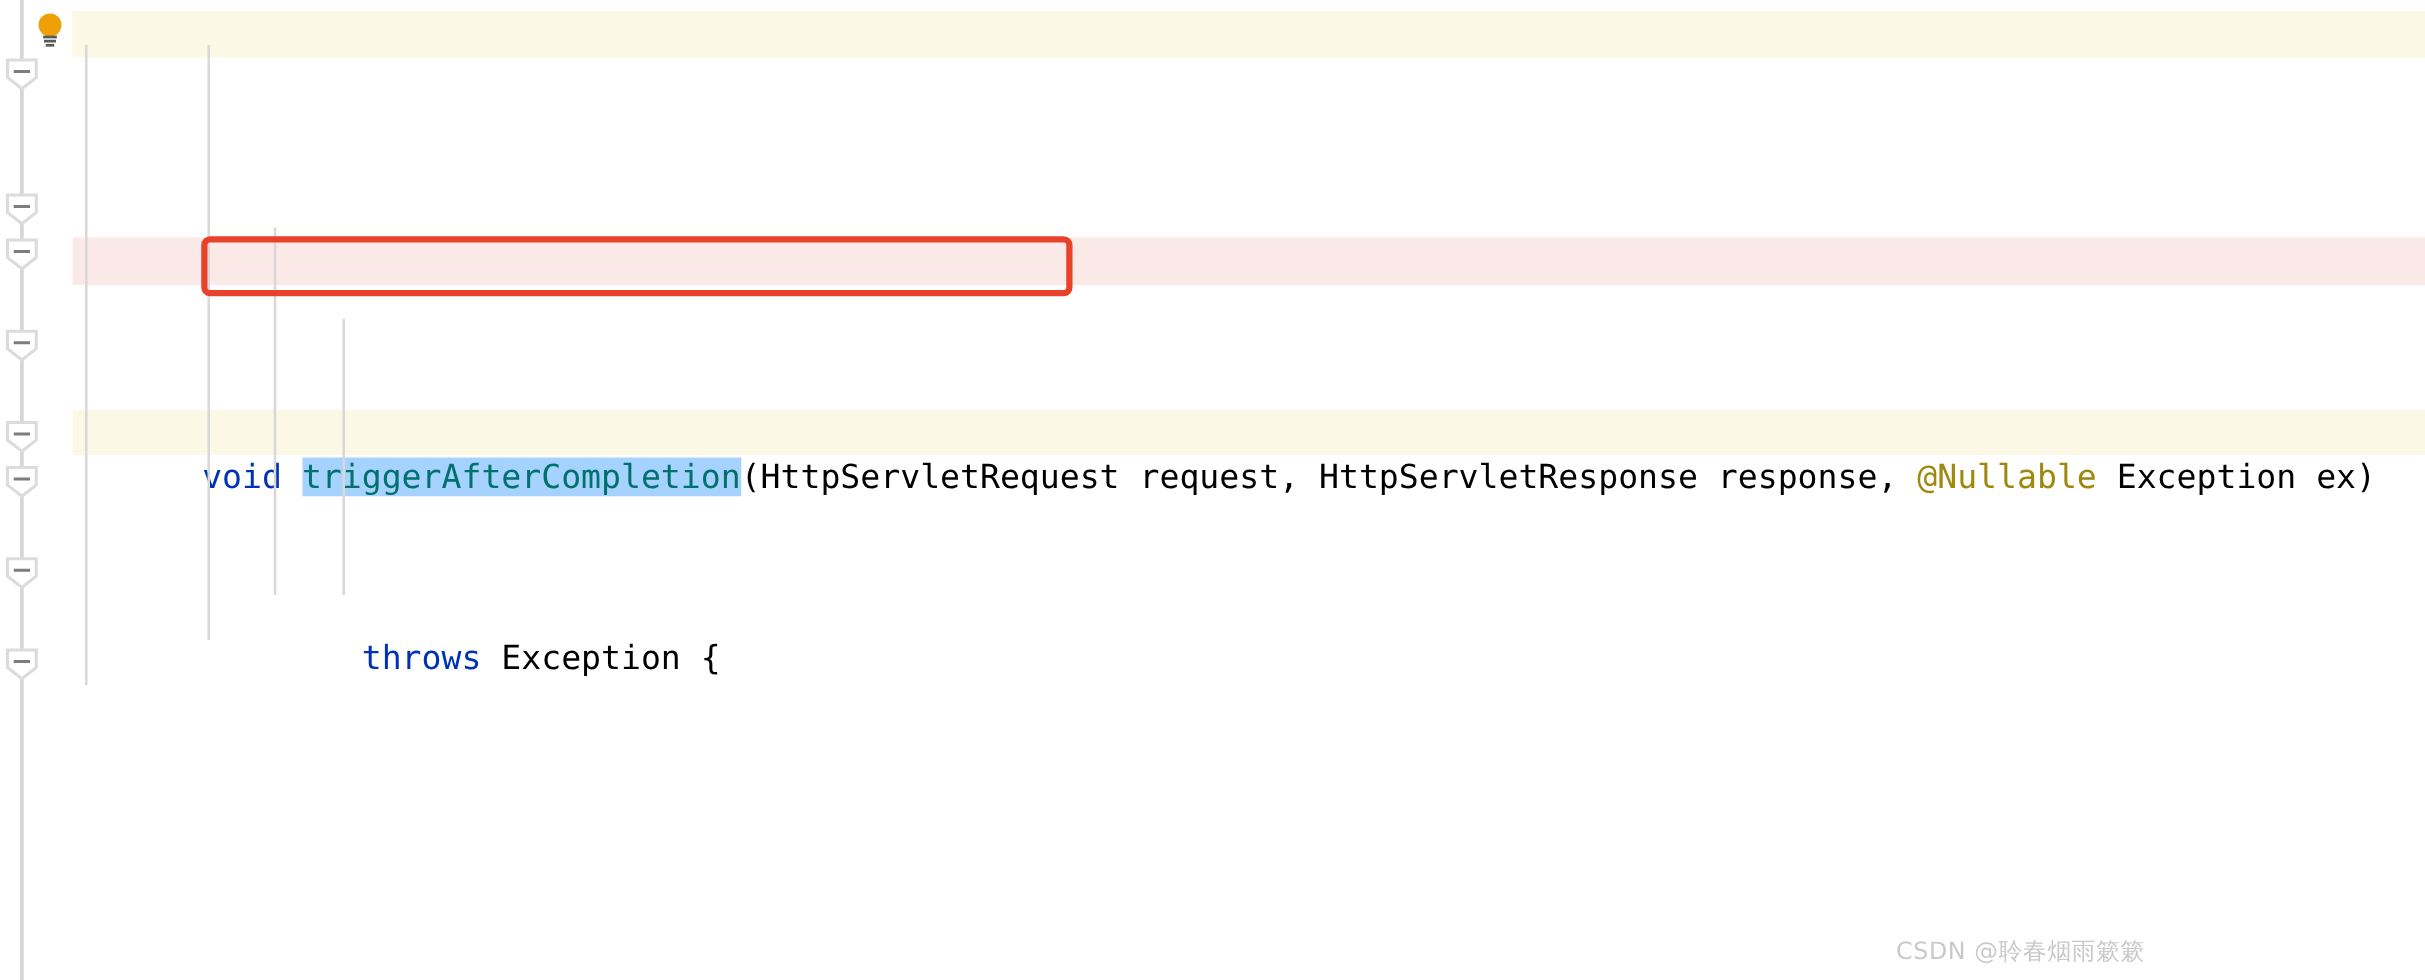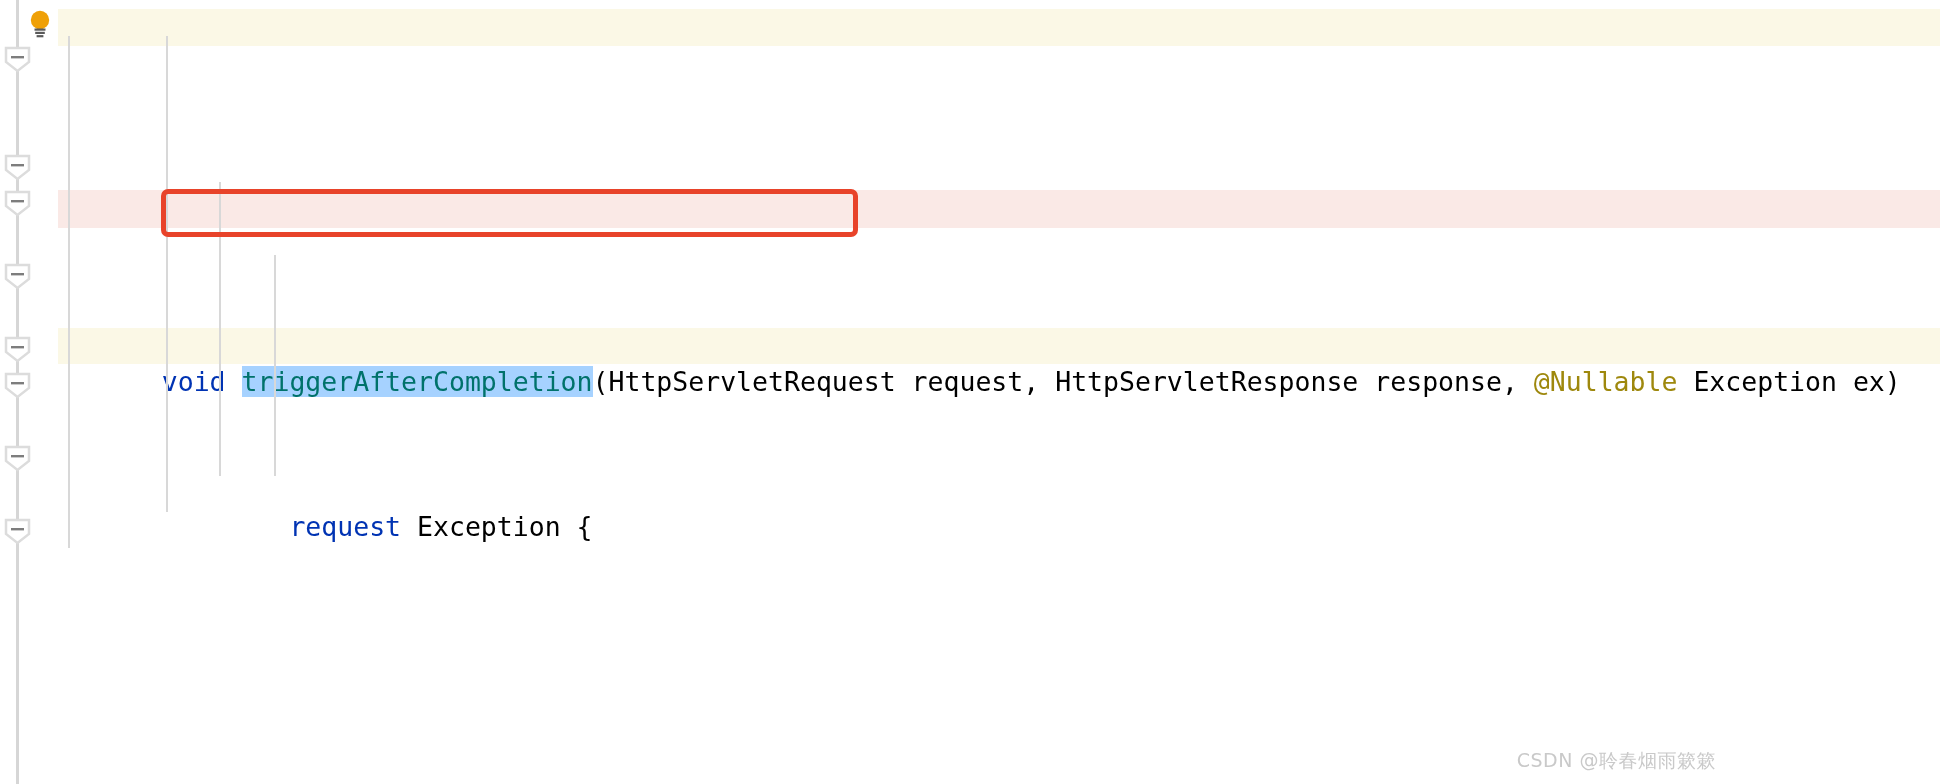--- a/index.html
+++ b/index.html
@@ -195,21 +195,21 @@
     <div class="indent-guide" style="left:10px;  top:36px;  height:512px;"></div>
     <div class="indent-guide" style="left:108px; top:36px;  height:476px;"></div>
     <div class="indent-guide" style="left:161px; top:182px; height:294px;"></div>
     <div class="indent-guide" style="left:216px; top:255px; height:221px;"></div>
 
     <div class="line line-caret" style="height:36px;">
       <span class="kw">void </span><span class="decl-sel">triggerAfterCompletion</span><span class="plain">(HttpServletRequest request, HttpServletResponse response, </span><span class="anno">@Nullable</span><span class="plain"> Exception ex)</span>
     </div>
 
     <div class="line">
-      <span class="plain">        </span><span class="kw">request</span><span class="plain"> Exception {</span>
+      <span class="plain">        </span><span class="kw">throws</span><span class="plain"> Exception {</span>
     </div>
 
     <div class="line">
       <span class="plain"></span>
     </div>
 
     <div class="line">
       
     </div>
 

